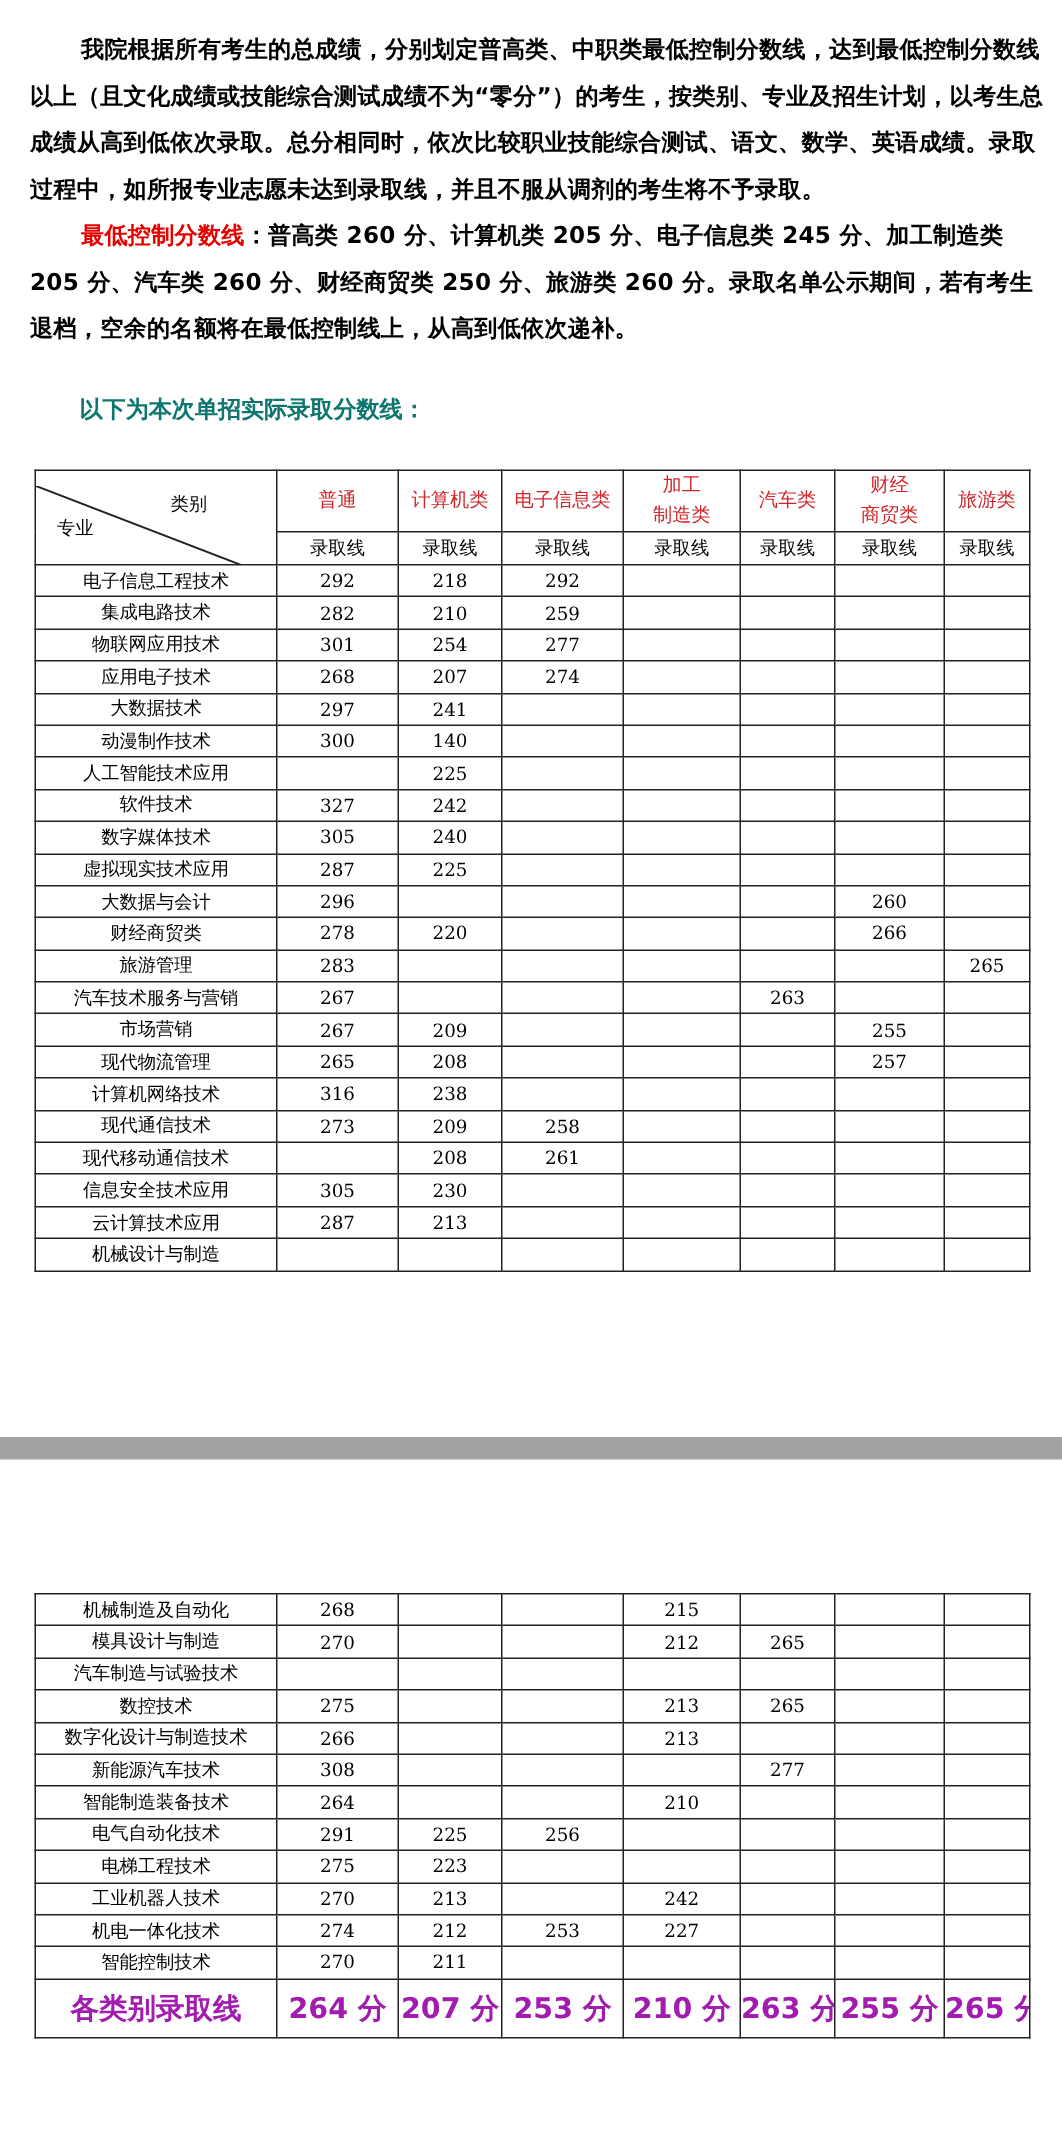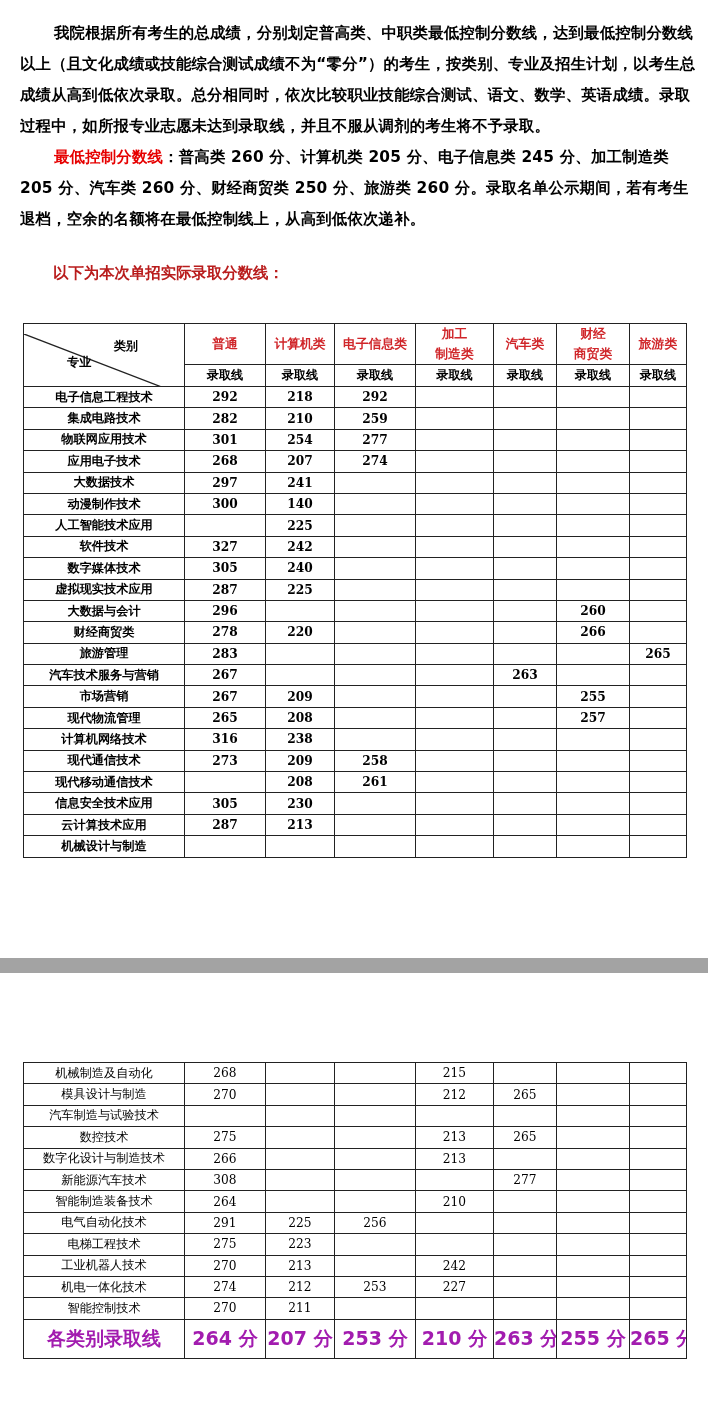--- a/index.html
+++ b/index.html
@@ -3,32 +3,32 @@
 <meta charset="utf-8">
 <style>
   html, body { margin:0; padding:0; background:#ffffff; }
   body { width:708px; height:1425px; position:relative; overflow:hidden;
          font-family:"DejaVu Serif","Liberation Serif",serif; color:#000; }
   .para { position:absolute; left:20px; width:676px; font-size:15.4px; line-height:31px;
           font-weight:bold; font-family:"DejaVu Sans","Liberation Sans",sans-serif; letter-spacing:0.2px; }
   .p1 { top:18px; text-indent:34px; }
   .p2 { top:142px; text-indent:34px; }
   .red { color:#e60000;text-align:center; }
-  .subtitle { position:absolute; left:53px; top:263px; font-size:15.4px; font-weight:bold; color:#b91c1c;
+  .subtitle { position:absolute; left:53px; top:263px; font-size:15.4px; font-weight:bold; color:#0f766e;
               font-family:"DejaVu Sans","Liberation Sans",sans-serif;text-align:right; }
   table { position:absolute; left:23px; border-collapse:collapse; table-layout:fixed; width:663px; }
   td { border:1.3px solid #222; text-align:center; font-size:12.2px; padding:0; height:20.4px;
        font-family:"DejaVu Serif","Liberation Serif",serif; white-space:nowrap; overflow:hidden; }
-  .t1 { top:323px;font-weight:bold; }
+  .t1 { top:313px; }
   .t2 { top:1062px; }
   .hdr td.cat { color:#d0262a; font-size:12.8px; line-height:20px; }
   .diag { position:relative; height:42px; }
   .diag svg { position:absolute; left:0; top:0; }
   .diag .lb1 { position:absolute; right:46px; top:4px; font-size:12.2px; }
-  .diag .lb2 { position:absolute; left:14px; top:20px; font-size:12.2px;margin-left:29px; }
+  .diag .lb2 { position:absolute; left:14px; top:20px; font-size:12.2px; }
   .sum td { color:#a21caf; font-weight:bold; height:38px; font-size:19px;
             font-family:"DejaVu Sans","Liberation Sans",sans-serif; }
   .divider { position:absolute; left:0; top:958px; width:708px; height:15px; background:#a3a3a3; }
 </style>
 </head>
 <body>
 
 <div class="para p1">我院根据所有考生的总成绩，分别划定普高类、中职类最低控制分数线，达到最低控制分数线以上（且文化成绩或技能综合测试成绩不为“零分”）的考生，按类别、专业及招生计划，以考生总成绩从高到低依次录取。总分相同时，依次比较职业技能综合测试、语文、数学、英语成绩。录取过程中，如所报专业志愿未达到录取线，并且不服从调剂的考生将不予录取。</div>
 <div class="para p2"><span class="red">最低控制分数线</span><span>：普高类 260 分、计算机类 205 分、电子信息类 245 分、加工制造类 205 分、汽车类 260 分、财经商贸类 250 分、旅游类 260 分。录取名单公示期间，若有考生退档，空余的名额将在最低控制线上，从高到低依次递补。</span></div>
 <div class="subtitle">以下为本次单招实际录取分数线：</div>

